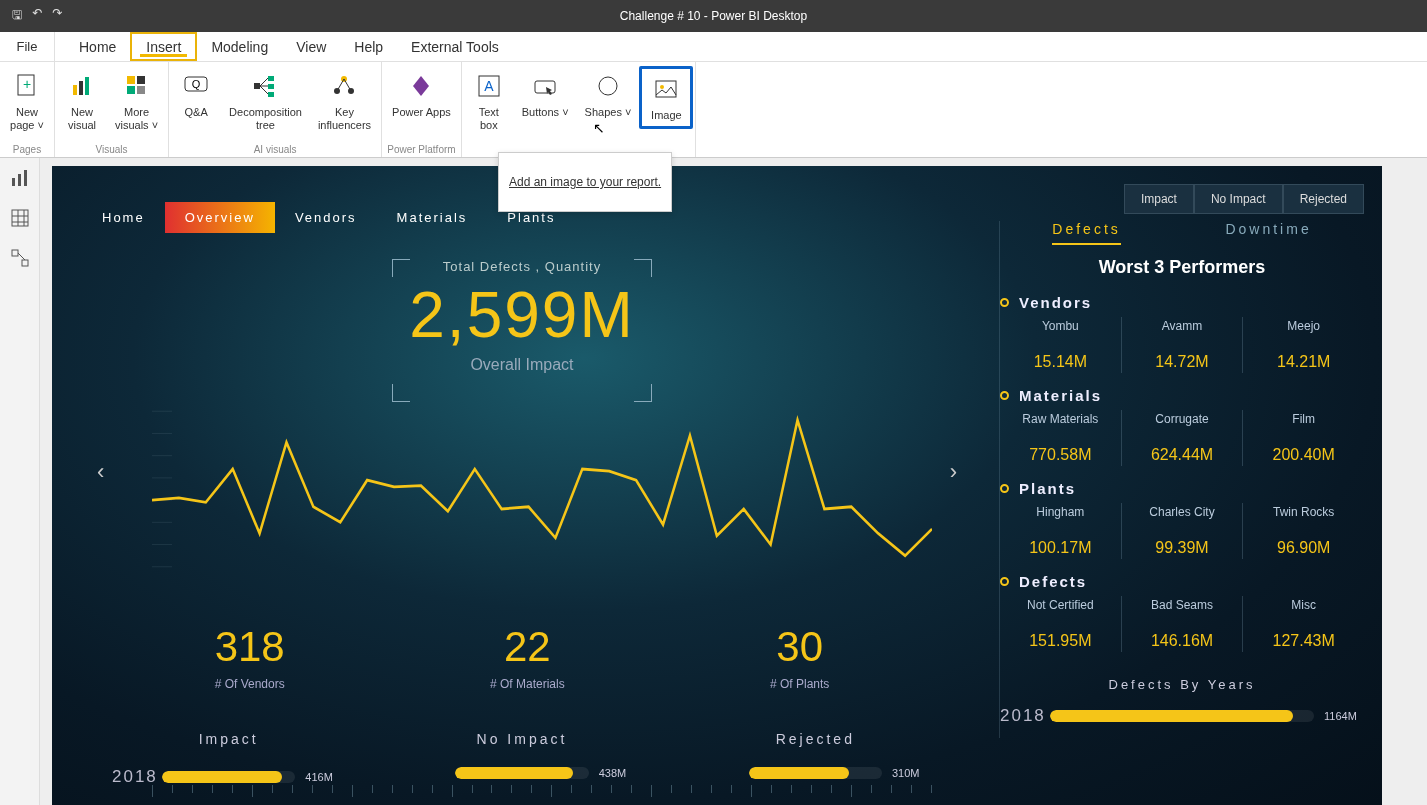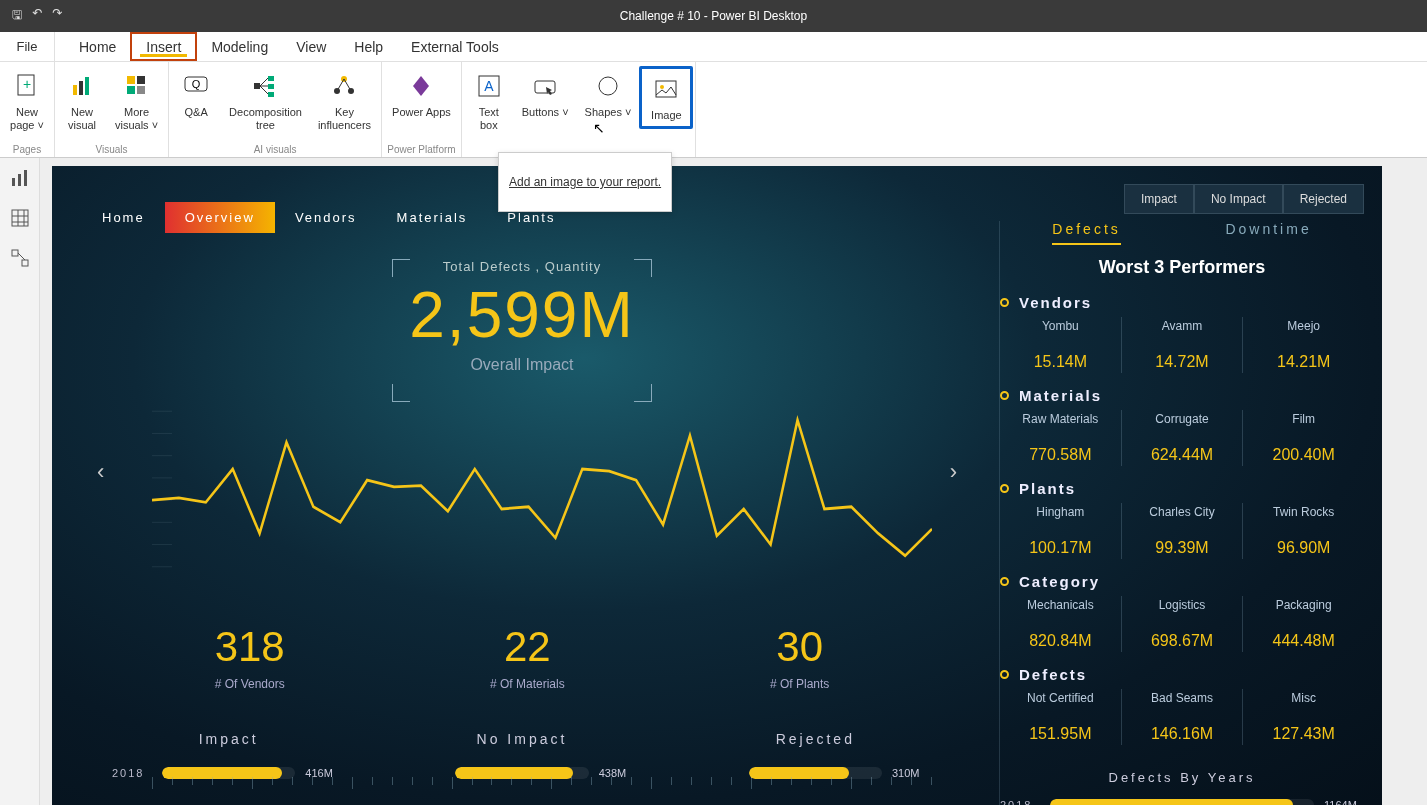--- a/index.html
+++ b/index.html
@@ -8,21 +8,21 @@
 
 .titlebar { height: 32px; background: #3a3a3a; color: #fff; display: flex; align-items: center; font-size: 12px; position: relative; }
 .titlebar .qat { display: flex; gap: 10px; padding-left: 12px; }
 .titlebar .qat span { opacity: 0.85; cursor: pointer; }
 .titlebar .title { position: absolute; left: 50%; transform: translateX(-50%); font-size: 12px; }
 
 
 .ribbon-tabs { height: 30px; background: #fff; border-bottom: 1px solid #e0e0e0; display: flex; align-items: stretch; }
 .file-tab { width: 55px; display: flex; align-items: center; justify-content: center; font-size: 13px; color: #333; border-right: 1px solid #e0e0e0; margin-right: 10px; }
 .ribbon-tab { padding: 0 14px; display: flex; align-items: center; font-size: 14px; color: #333; cursor: pointer; position: relative; }
-.ribbon-tab.active { border: 2px solid #c2410c; }
+.ribbon-tab.active { border: 2px solid #eab308; }
 .ribbon-tab.active::after { content: ''; position: absolute; left: 8px; right: 8px; bottom: 2px; height: 3px; background: #f2b900; }
 
 
 .ribbon { height: 96px; background: #fff; border-bottom: 1px solid #ccc; display: flex; position: relative; }
 .ribbon-group { border-right: 1px solid #e0e0e0; padding: 4px 2px 0; display: flex; flex-direction: column; }
 .ribbon-group-items { display: flex; flex: 1; align-items: flex-start; }
 .ribbon-group-label { font-size: 10px; color: #888; text-align: center; padding-bottom: 2px; }
 .ribbon-btn { display: flex; flex-direction: column; align-items: center; justify-content: flex-start; padding: 4px 8px; font-size: 11px; color: #333; cursor: pointer; text-align: center; min-width: 50px; line-height: 1.2; position: relative; }
 .ribbon-btn .icon { width: 32px; height: 32px; margin-bottom: 4px; display: flex; align-items: center; justify-content: center; }
 .ribbon-btn.highlighted { border: 3px solid #0a62c9; border-radius: 2px; }
@@ -68,21 +68,21 @@
 
 .counts { display: flex; margin-top: 34px; justify-content: space-around; padding: 0 30px; }
 .count { text-align: center; }
 .count .v { font-size: 42px; color: #f5c518; font-weight: 300; }
 .count .l { font-size: 12px; color: #aac; margin-top: 6px; }
 
 .bars-section { display: flex; margin-top: 40px; padding: 0 30px; gap: 60px; }
 .bars-col { flex: 1; }
 .bars-title { font-size: 14px; color: #ccd; letter-spacing: 3px; text-align: center; margin-bottom: 20px; }
 .bar-row { display: flex; align-items: center; gap: 10px; margin-bottom: 12px; }
-.bar-year { font-size: 11px; color: #bbc; letter-spacing: 2px; width: 40px; }
+.bar-year { font-size: 17px; color: #bbc; letter-spacing: 2px; width: 40px; }
 .bar-track { flex: 1; height: 12px; background: rgba(255,255,255,0.08); border-radius: 6px; overflow: hidden; }
 .bar-fill { height: 100%; background: #f5c518; border-radius: 6px; }
 .bar-val { font-size: 11px; color: #ccd; width: 40px; }
 
 
 .right-panel { position: absolute; right: 18px; top: 55px; width: 365px; border-left: 1px solid rgba(120,150,170,0.25); }
 .rp-tabs { display: flex; justify-content: space-around; margin-bottom: 12px; }
 .rp-tab { font-size: 14px; letter-spacing: 3px; color: #8ab; padding-bottom: 6px; cursor: pointer; }
 .rp-tab.active { color: #f5c518; border-bottom: 2px solid #f5c518; }
 .rp-title { font-size: 18px; font-weight: 600; text-align: center; color: #fff; margin-bottom: 16px; }
@@ -492,40 +492,20 @@
                 </div>
                 <div class="cat-item">
                   <div class="n">Twin Rocks</div>
                   <div class="v">96.90M</div>
                 </div>
               </div>
             </div>
             <div class="cat-section">
               <div class="cat-head">
                 <div class="cat-bullet"></div>
-                <div class="cat-name">Category</div>
-              </div>
-              <div class="cat-items">
-                <div class="cat-item">
-                  <div class="n">Mechanicals</div>
-                  <div class="v">820.84M</div>
-                </div>
-                <div class="cat-item">
-                  <div class="n">Logistics</div>
-                  <div class="v">698.67M</div>
-                </div>
-                <div class="cat-item">
-                  <div class="n">Packaging</div>
-                  <div class="v">444.48M</div>
-                </div>
-              </div>
-            </div>
-            <div class="cat-section">
-              <div class="cat-head">
-                <div class="cat-bullet"></div>
                 <div class="cat-name">Defects</div>
               </div>
               <div class="cat-items">
                 <div class="cat-item">
                   <div class="n">Not Certified</div>
                   <div class="v">151.95M</div>
                 </div>
                 <div class="cat-item">
                   <div class="n">Bad Seams</div>
                   <div class="v">146.16M</div>

